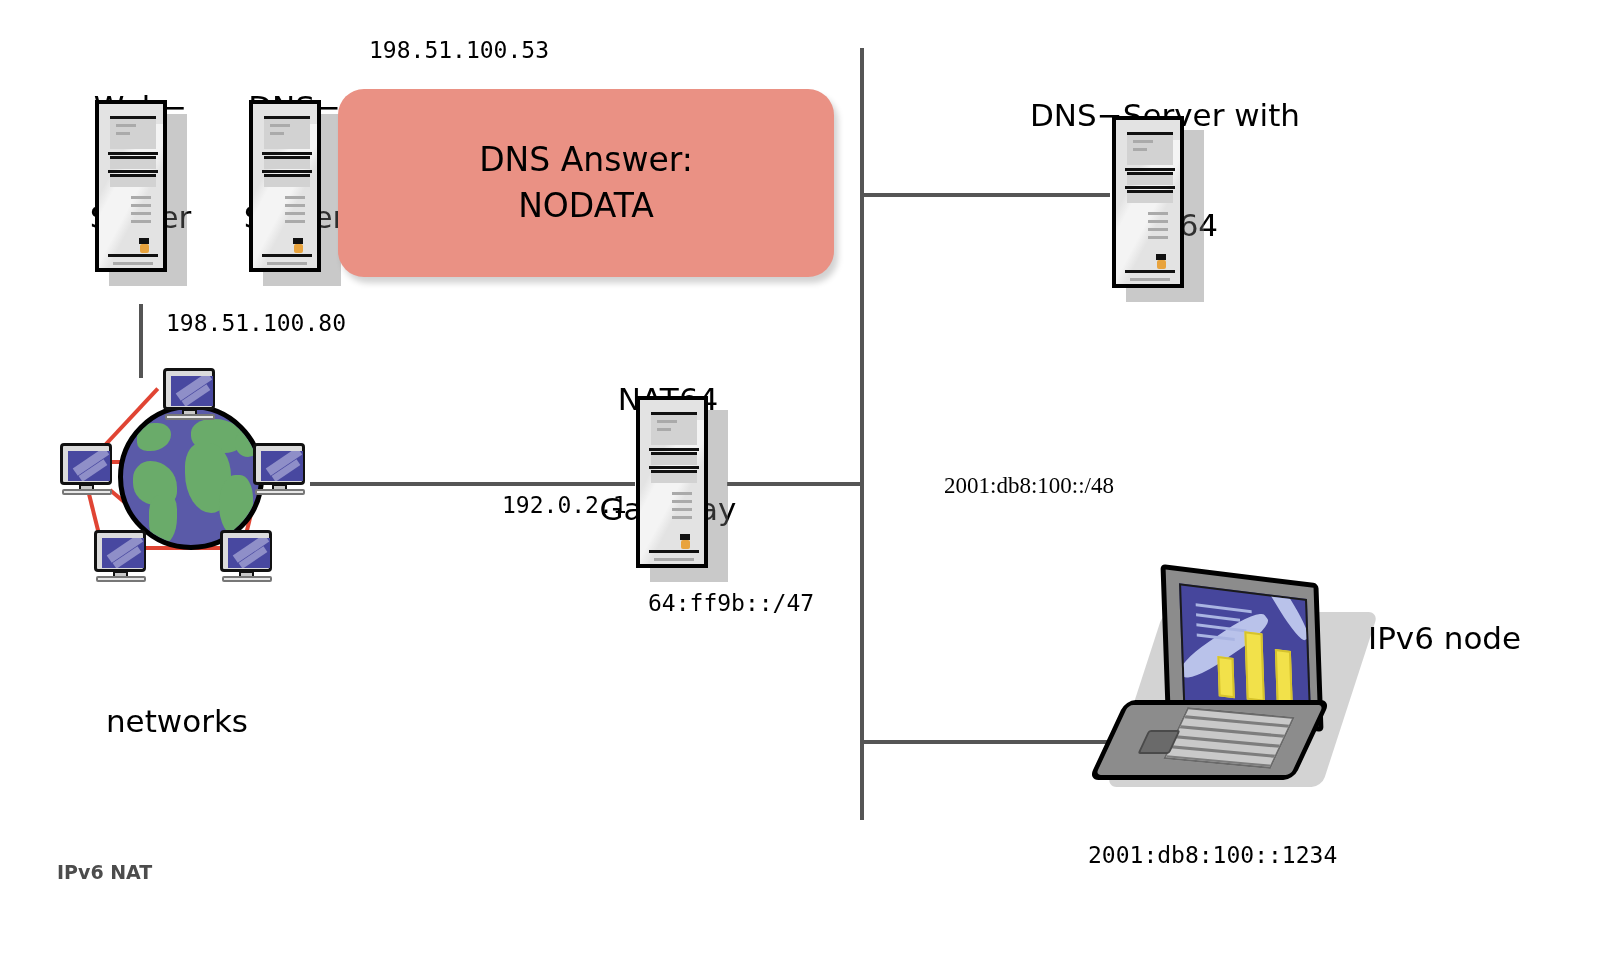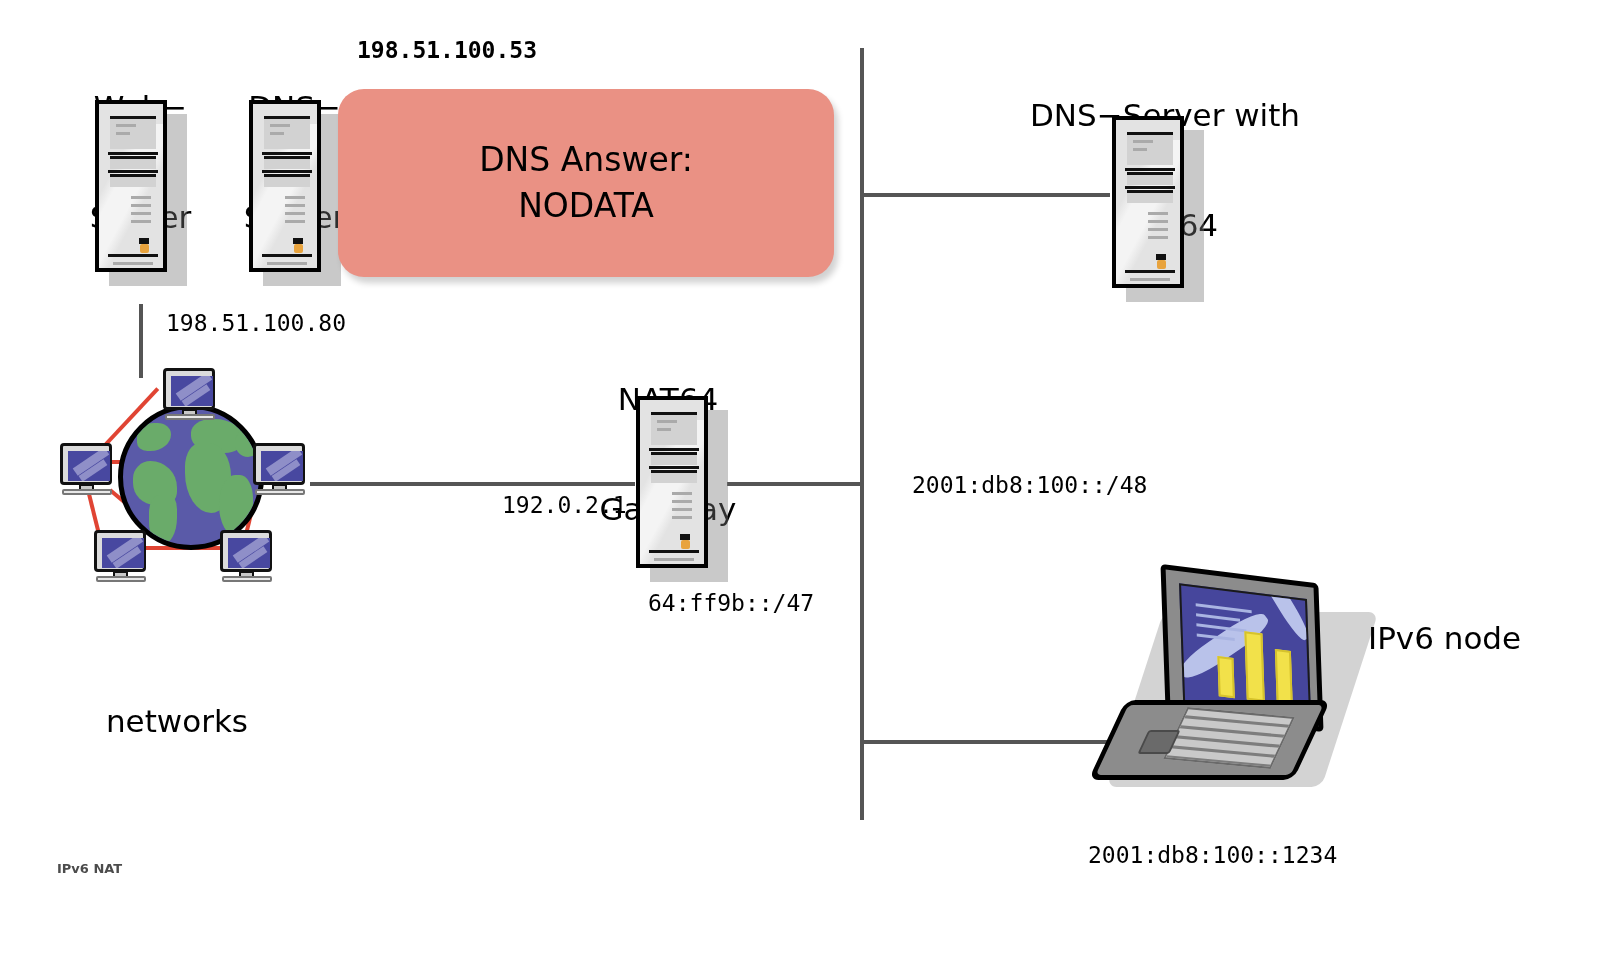--- a/index.html
+++ b/index.html
@@ -287,21 +287,21 @@
     border: 2px solid #4a4a4a;
     box-sizing: border-box;
     transform: skewX(-25deg);
     border-radius: 3px;
   }
 
   #footer-caption {
     position: absolute;
     left: 57px;
     top: 861px;
-    font-size: 13px;
+    font-size: 19px;
     font-weight: bold;
     color: #4c4c4c;
     font-family: "DejaVu Sans", sans-serif;
     white-space: pre;
   }
 </style>
 </head>
 <body>
 
 <div id="canvas">
@@ -321,21 +321,21 @@
   <div class="lbl node-title" style="left:68px; top:16px; width:145px;">
     <div>Web−</div>
     <div>Server</div>
   </div>
 
   <div class="lbl node-title" style="left:222px; top:16px; width:145px;">
     <div>DNS−</div>
     <div>Server</div>
   </div>
 
-  <div class="lbl mono" style="left:357px; top:37px;font-weight:bold;">198.51.100.53</div>
+  <div class="lbl mono" style="left:369px; top:37px;">198.51.100.53</div>
 
   <div class="server" style="left:95px; top:100px;">
     <div class="shadow"></div>
     <div class="body">
       <div class="sheen"></div>
       <div class="bay" style="left:11px; top:12px; width:46px; height:30px;"></div>
       <div class="tick" style="left:17px; top:20px; width:20px;"></div>
       <div class="tick" style="left:17px; top:28px; width:14px;"></div>
       <div class="bar" style="left:9px; top:48px; width:50px;"></div>
       <div class="bay" style="left:11px; top:52px; width:46px; height:10px;"></div>
@@ -511,21 +511,21 @@
       <div class="led" style="left:41px; top:140px;"></div>
       <div class="bar" style="left:9px; top:150px; width:50px;"></div>
       <div class="tick" style="left:14px; top:158px; width:40px;"></div>
     </div>
   </div>
 
   <div class="lbl mono" style="left:502px; top:492px;">192.0.2.1</div>
 
   <div class="lbl mono" style="left:648px; top:590px;">64:ff9b::/47</div>
 
-  <div class="lbl mono" style="left:912px; top:472px;">2001:db8:100::/48</div>
+  <div class="lbl mono" style="left:944px; top:472px;font-family:Liberation Serif, serif;">2001:db8:100::/48</div>
 
   <div id="ipv6-laptop">
     <div class="lshadow"></div>
     <div class="lid">
       <div class="screen">
         <div class="swoosh" style="left:-14px; top:44px; width:110px; height:22px;"></div>
         <div class="swoosh" style="left:58px; top:-6px; width:86px; height:16px; transform: rotate(58deg);"></div>
         <div class="sline" style="left:14px; top:16px; width:56px;"></div>
         <div class="sline" style="left:14px; top:26px; width:44px;"></div>
         <div class="sline" style="left:14px; top:36px; width:50px;"></div>

